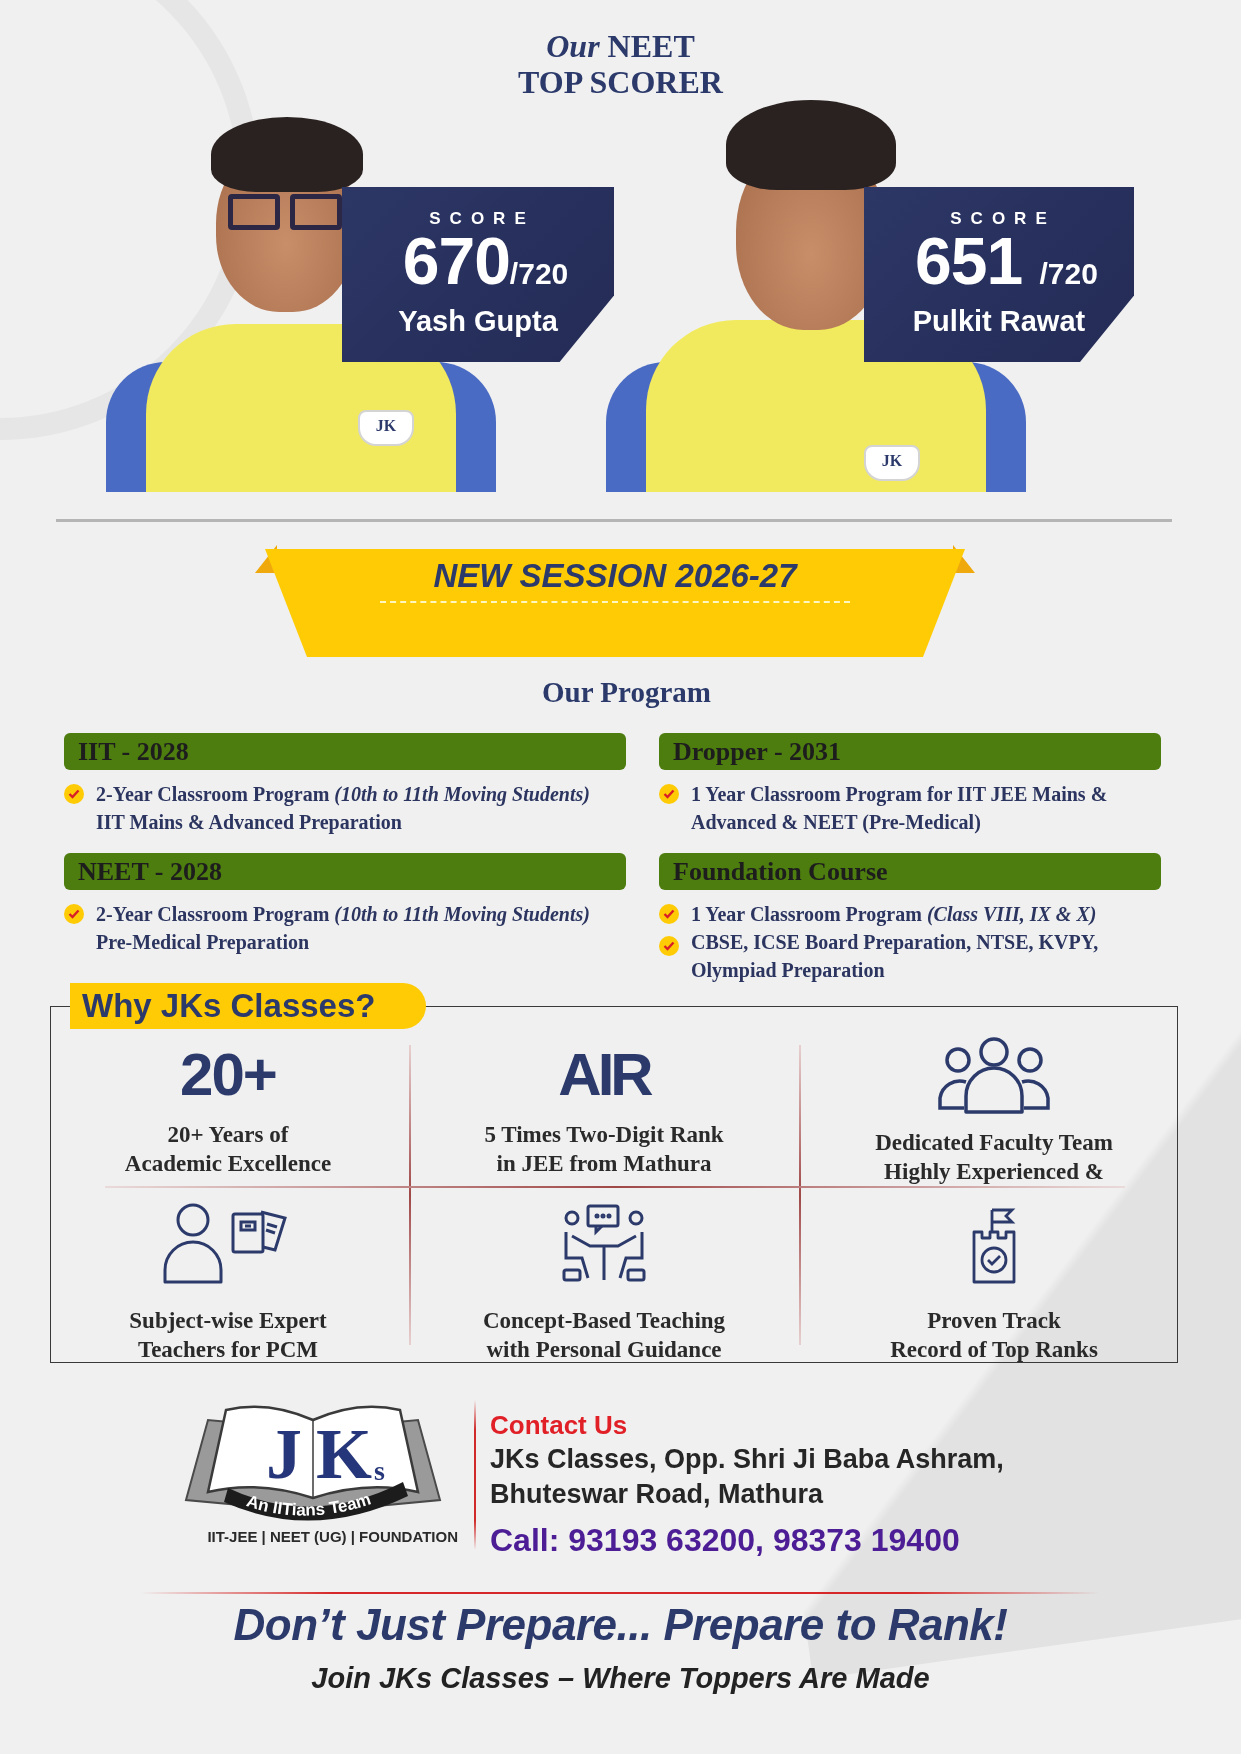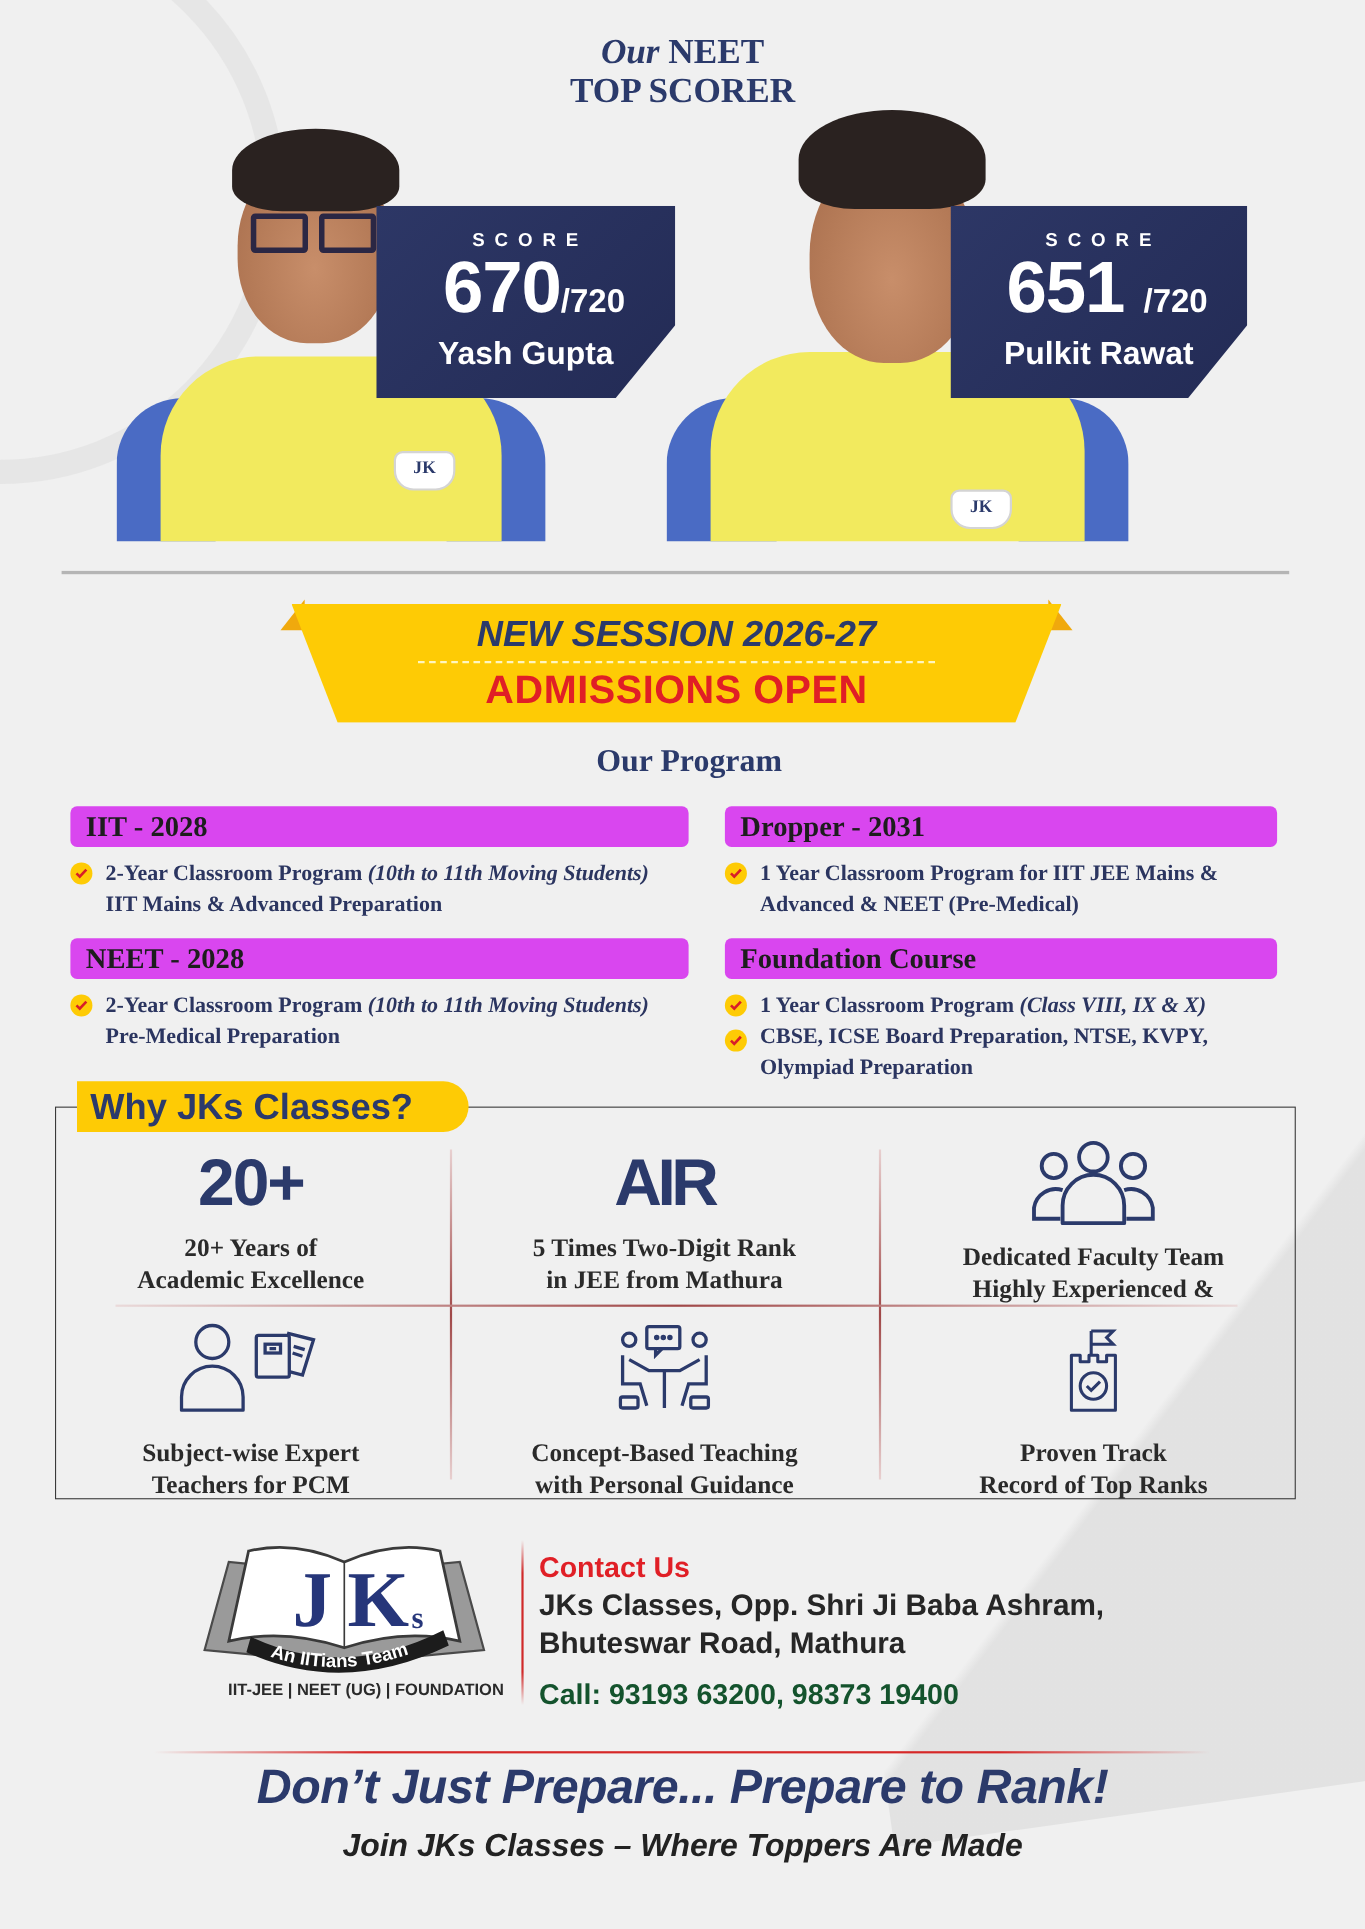--- a/index.html
+++ b/index.html
@@ -76,21 +76,21 @@
   }
   .banner .l1 { font-size: 33px; font-style: italic; color: #2b3a6b; margin-top: 12px; line-height: 38px; }
   .banner .dash { width: 470px; margin: 6px auto 4px; border-top: 2px dashed #fff6c0; }
   .banner .l2 { font-size: 36px; color: #e01f26; line-height: 40px; letter-spacing: .5px; }
 
   .program-title { position: absolute; top: 676px; left: 0; width: 1241px; text-align: center; font-size: 29px; font-weight: bold; color: #2b3a6b; padding-left: 12px; }
 
   
   .prog { position: absolute; width: 562px; }
   .prog .ph {
-    background: #d946ef; border-radius: 6px; height: 37px; padding-left: 14px;
+    background: #4d7c0f; border-radius: 6px; height: 37px; padding-left: 14px;
     font-size: 26px; font-weight: bold; color: #1d1d1d; line-height: 38px;
   }
   .prog ul { list-style: none; margin-top: 10px; }
   .prog li { position: relative; padding-left: 32px; font-size: 20px; font-weight: bold; color: #2b3560; line-height: 28px; }
   .prog li i { font-style: italic; }
   .check {
     position: absolute; left: 0; top: 4px; width: 20px; height: 20px; border-radius: 50%;
     background: #fecb05; display: flex; align-items: center; justify-content: center;
   }
 
@@ -109,21 +109,21 @@
   .vline { position: absolute; width: 1.5px; background: linear-gradient(#e8d0d0, #a04848 50%, #e8d0d0); }
   .hline { position: absolute; height: 1.5px; background: linear-gradient(90deg, #eadada, #a04848 50%, #eadada); }
 
   
   .logo { position: absolute; top: 1400px; left: 168px; width: 290px; }
   .logo-tag { position: absolute; top: 1528px; left: 168px; width: 290px; text-align: right; font-family: "Liberation Sans", sans-serif; font-weight: bold; font-size: 15px; color: #2a2a2a; }
   .foot-vline { position: absolute; top: 1400px; left: 474px; width: 2px; height: 150px; background: linear-gradient(#f0f0f0, #d02a2a 20%, #d02a2a 80%, #f0f0f0); }
   .contact { position: absolute; top: 1410px; left: 490px; font-family: "Liberation Sans", sans-serif; font-weight: bold; }
   .contact .ct { color: #e01f26; font-size: 26px; line-height: 30px; }
   .contact .addr { color: #262626; font-size: 27px; line-height: 35px; margin-top: 2px; }
-  .contact .call { color: #14532d; font-size: 26px; line-height: 32px; margin-top: 12px; }
+  .contact .call { color: #4c1d95; font-size: 32px; line-height: 32px; margin-top: 12px; }
   .red-rule { position: absolute; top: 1592px; left: 140px; width: 960px; height: 2px; background: linear-gradient(90deg, rgba(214,40,40,0), #d62828 20%, #d62828 80%, rgba(214,40,40,0)); }
   .tagline { position: absolute; top: 1600px; left: 0; width: 1241px; text-align: center; font-family: "Liberation Sans", sans-serif; font-weight: bold; font-style: italic; font-size: 44px; color: #2b3a6b; letter-spacing: -.5px; }
   .subline { position: absolute; top: 1662px; left: 0; width: 1241px; text-align: center; font-family: "Liberation Sans", sans-serif; font-weight: bold; font-style: italic; font-size: 29px; color: #222; }
 </style>
 </head>
 <body>
 
 <div class="bg-swoosh-left"></div>
 <div class="bg-swoosh-right"></div>
 
@@ -167,21 +167,20 @@
 </div>
 
 <div class="divider"></div>
 
 <div class="banner-wrap">
   <div class="banner-fold-l"></div>
   <div class="banner-fold-r"></div>
   <div class="banner">
     <div class="l1">NEW SESSION 2026-27</div>
     <div class="dash"></div>
-    <div class="l2">ADMISSIONS OPEN</div>
   </div>
 </div>
 
 <div class="program-title">Our Program</div>
 
 <div class="prog" style="left:64px; top:733px;">
   <div class="ph">IIT - 2028</div>
   <ul>
     <li>
       <span class="check">

